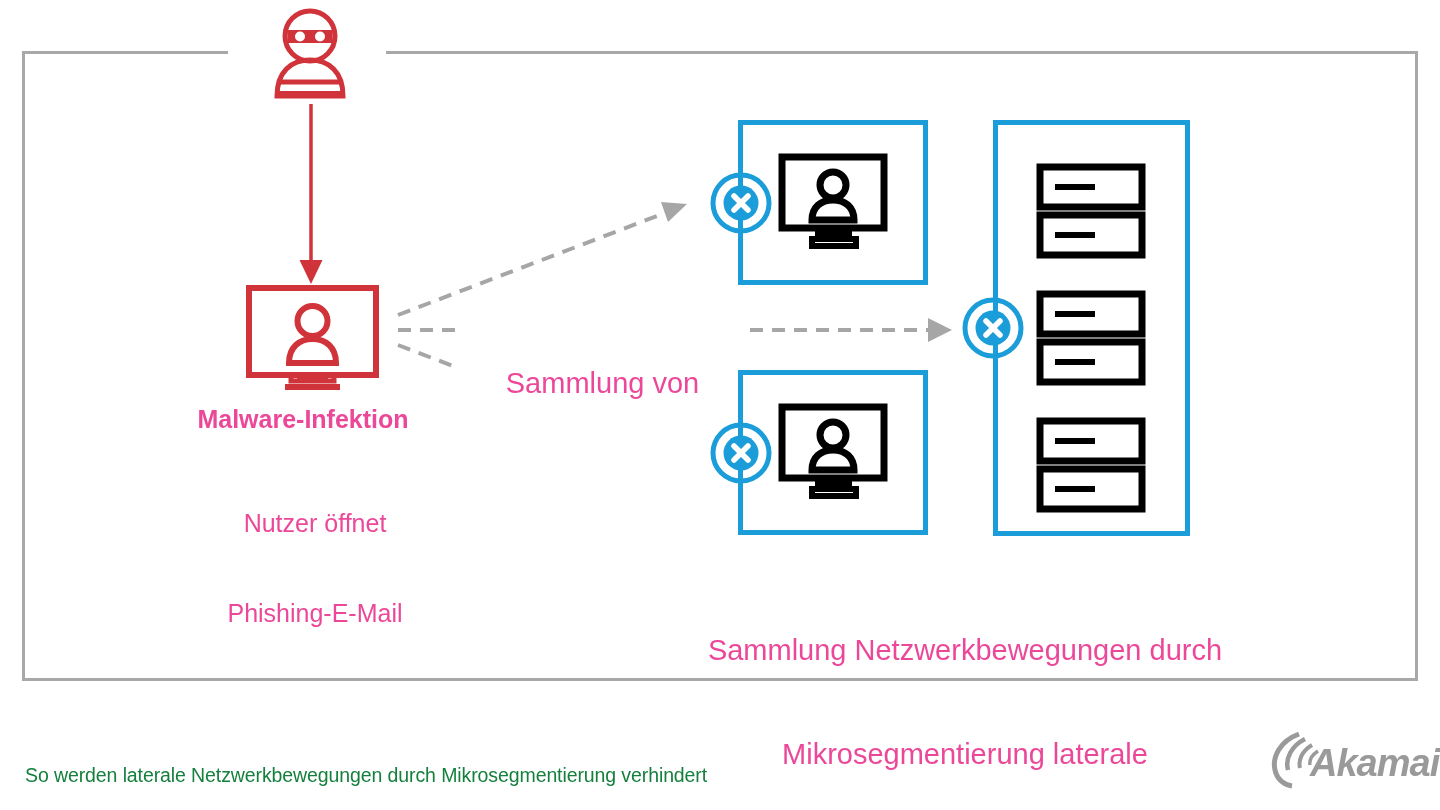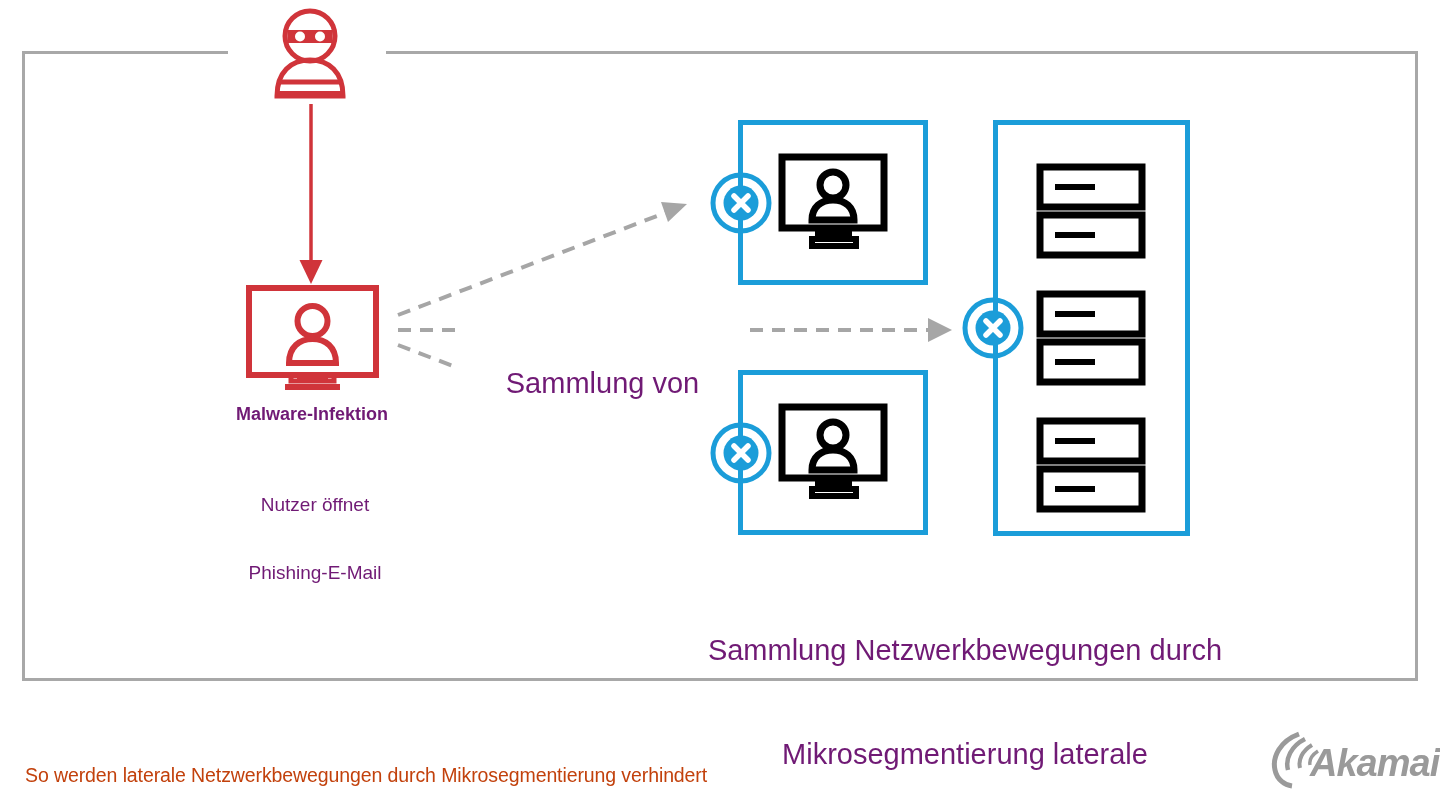--- a/index.html
+++ b/index.html
@@ -18,30 +18,30 @@
     overflow: hidden;
   }
   .abs { position: absolute; }
 
   
   .frame-seg { position: absolute; background: #a8a8a8; }
 
   
   .lbl {
     position: absolute;
-    color: #701a75;
+    color: #ec4899;
     text-align: center;
     line-height: 1.20;
     white-space: pre;
   }
   .lbl-bold { font-weight: bold; }
 
   .caption {
     position: absolute;
-    color: #c2410c;
+    color: #15803d;
     font-size: 19.5px;
     letter-spacing: -0.1px;
     white-space: nowrap;
   }
 
   
   .bluebox {
     position: absolute;
     border: 5px solid #1b9dd9;
     background: transparent;
@@ -89,22 +89,22 @@
     <svg width="133" height="105" viewBox="0 0 133 105">
       <rect x="3" y="3" width="127" height="87" fill="none" stroke="#d0343a" stroke-width="6"></rect>
       <circle cx="66.5" cy="36" r="15" fill="none" stroke="#d0343a" stroke-width="6"></circle>
       <path d="M43 78 C43 62 53.5 54 66.5 54 C79.5 54 90 62 90 78 Z" fill="none" stroke="#d0343a" stroke-width="6"></path>
       <rect x="51" y="90" width="31" height="7" fill="#d0343a"></rect>
       <rect x="45" y="90" width="43" height="6" fill="none" stroke="#d0343a" stroke-width="5"></rect>
       <rect x="39" y="99" width="55" height="6" fill="#d0343a"></rect>
     </svg>
   </div>
 
-  <div class="lbl lbl-bold" style="left:127px; top:404px; width:370px; font-size:18px;">Malware-Infektion</div>
-  <div class="lbl" style="left:130px; top:448px; width:370px; font-size:19px;">
+  <div class="lbl lbl-bold" style="left:118px; top:404px; width:370px; font-size:25px;">Malware-Infektion</div>
+  <div class="lbl" style="left:130px; top:448px; width:370px; font-size:25px;">
     <div>Nutzer öffnet</div>
     <div>Phishing-E-Mail</div>
   </div>
 
   <div class="abs" style="left:390px; top:185px; width:570px; height:290px;">
     <svg width="570" height="290" viewBox="0 0 570 290">
 
       <g>
         <line x1="8" y1="130" x2="280" y2="26" stroke="#a6a6a6" stroke-width="4" stroke-dasharray="13,9"></line>
         <polygon points="297,19 271,17 278,37" fill="#a6a6a6"></polygon>

